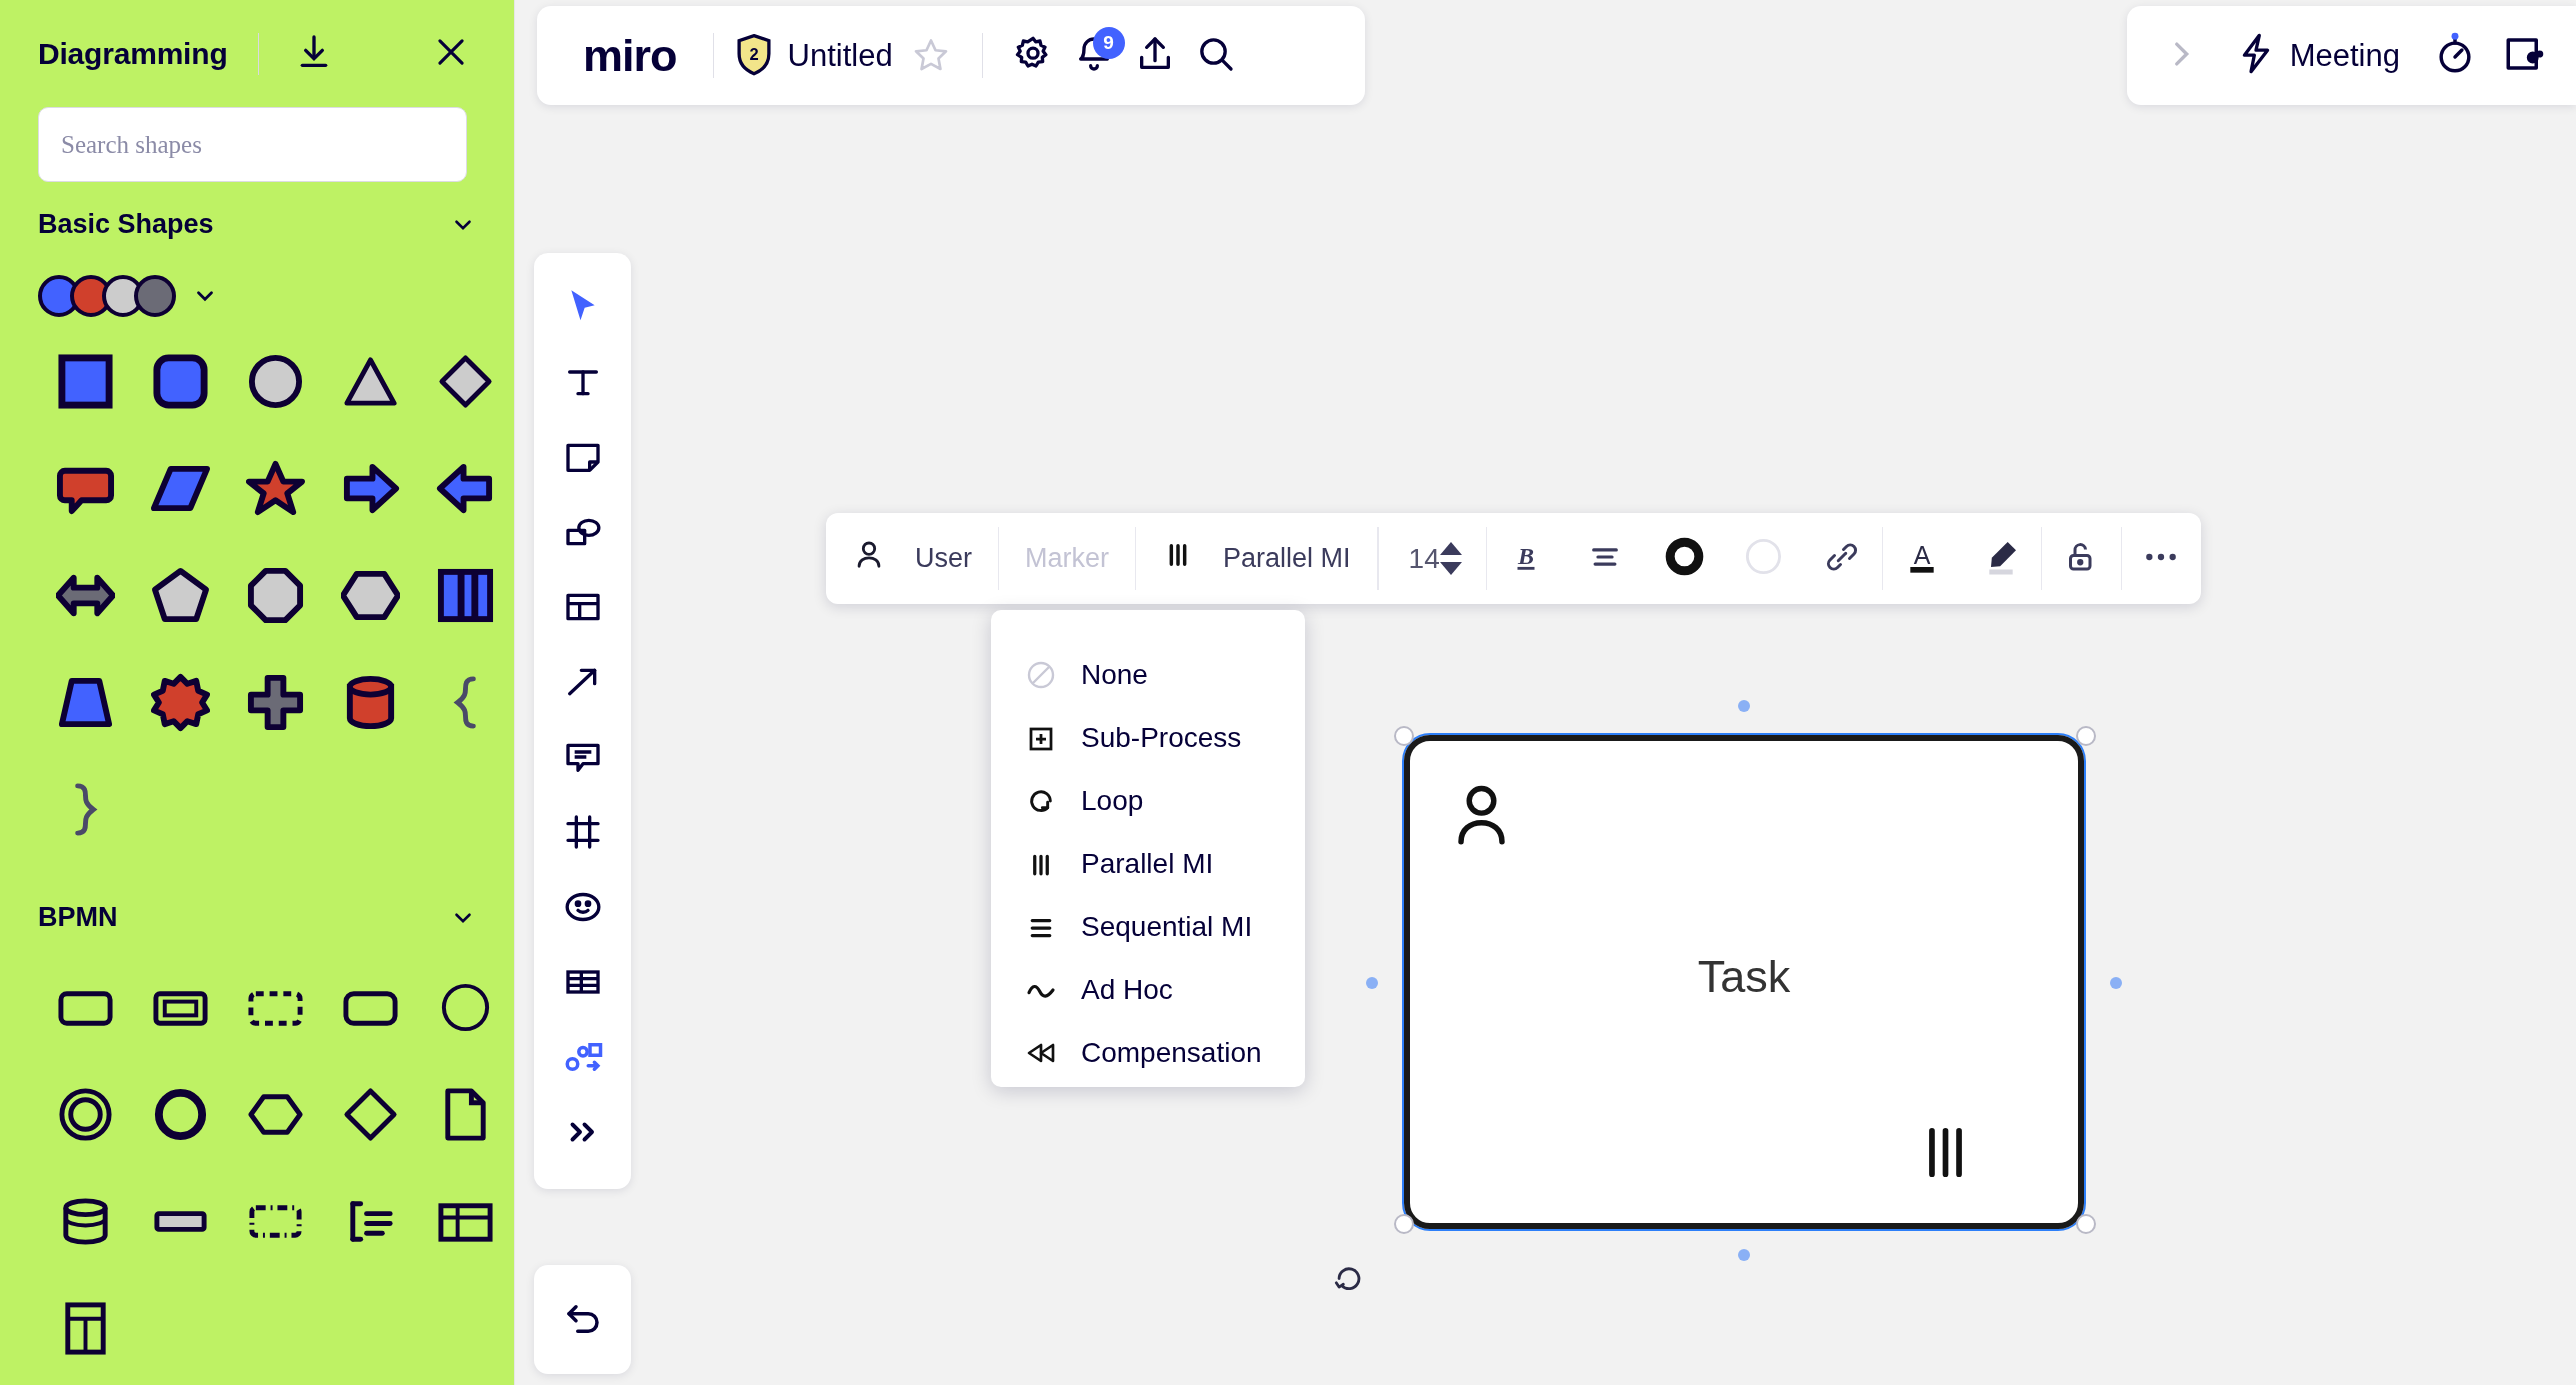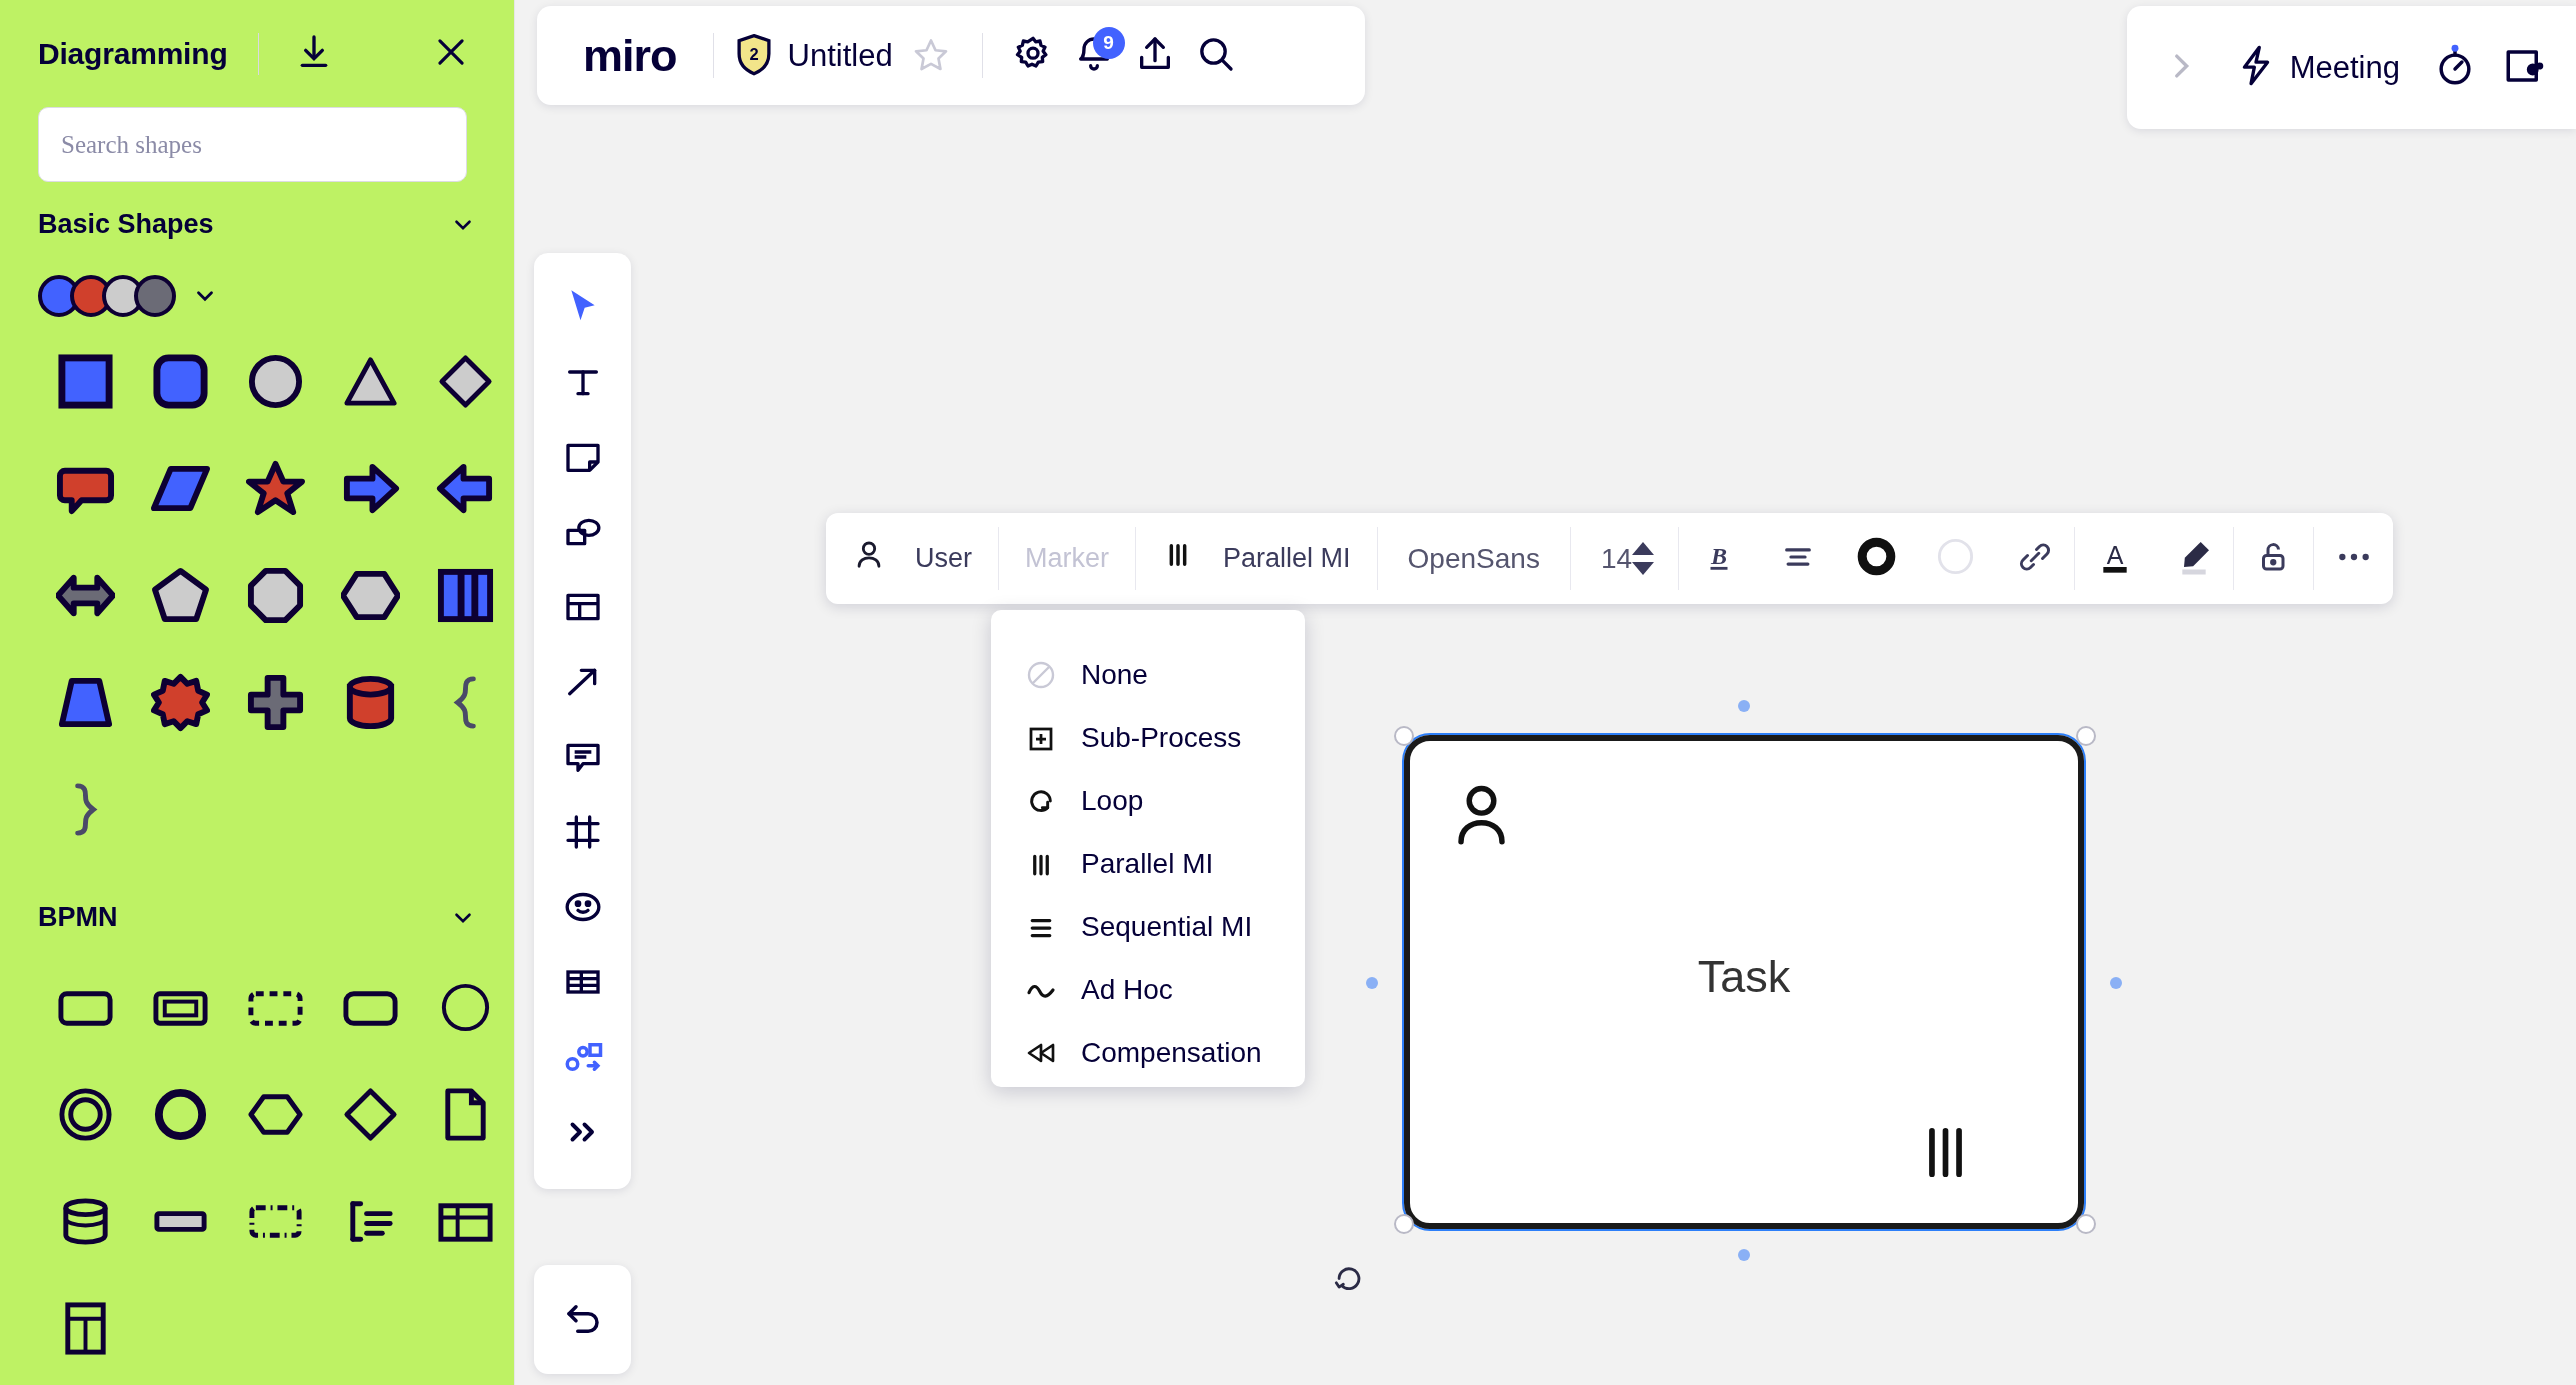--- a/index.html
+++ b/index.html
@@ -108,21 +108,21 @@
     position: absolute; top: 2px; right: 0px;
     background: #4262ff; color: #fff;
     border-radius: 50%; width: 32px; height: 32px;
     font-size: 19px; font-weight: bold;
     display: flex; align-items: center; justify-content: center;
   }
 
   
   #topright {
     position: absolute; right: 0px; top: 6px;
-    height: 123px;
+    height: 99px;
     background: #fff; border-radius: 14px 0 0 14px;
     box-shadow: 0 2px 10px rgba(5,0,56,.10);
     display: flex; align-items: center;
     padding: 0 22px 0 24px; gap: 8px; z-index: 30;
   }
   #meeting-btn {
     display: flex; align-items: center; gap: 14px;
     padding: 10px 16px; border-radius: 8px; cursor: pointer;
   }
   #meeting-label { font-size: 31px; color: #050038; }
@@ -732,23 +732,20 @@
     <div class="fsep"></div>
     <div class="fitem">
       <span>
         <svg width="32" height="32" viewBox="0 0 24 24" stroke="#111" stroke-width="2.6" stroke-linecap="round">
             <path d="M7 5v14M12 5v14M17 5v14"></path>
           </svg>
       </span>
       <span style="color:#3b3b5c;">Parallel MI</span>
     </div>
     <div class="fsep"></div>
-    <div id="font-name" class="fitem">
-      <span>OpenSans</span>
-    </div>
     <div class="fsep"></div>
     <div id="font-size-wrap">
       <span id="font-size-val">14</span>
       <span class="stepper">
         <span class="tri-up"></span>
         <span class="tri-dn"></span>
       </span>
     </div>
     <div class="fsep"></div>
     <div class="fbtn">

